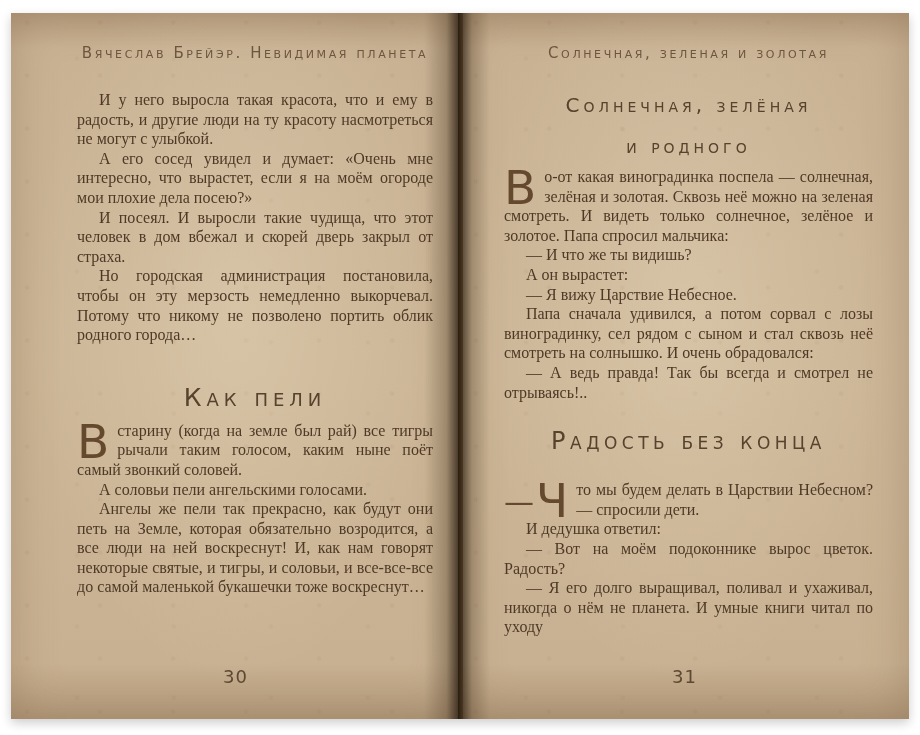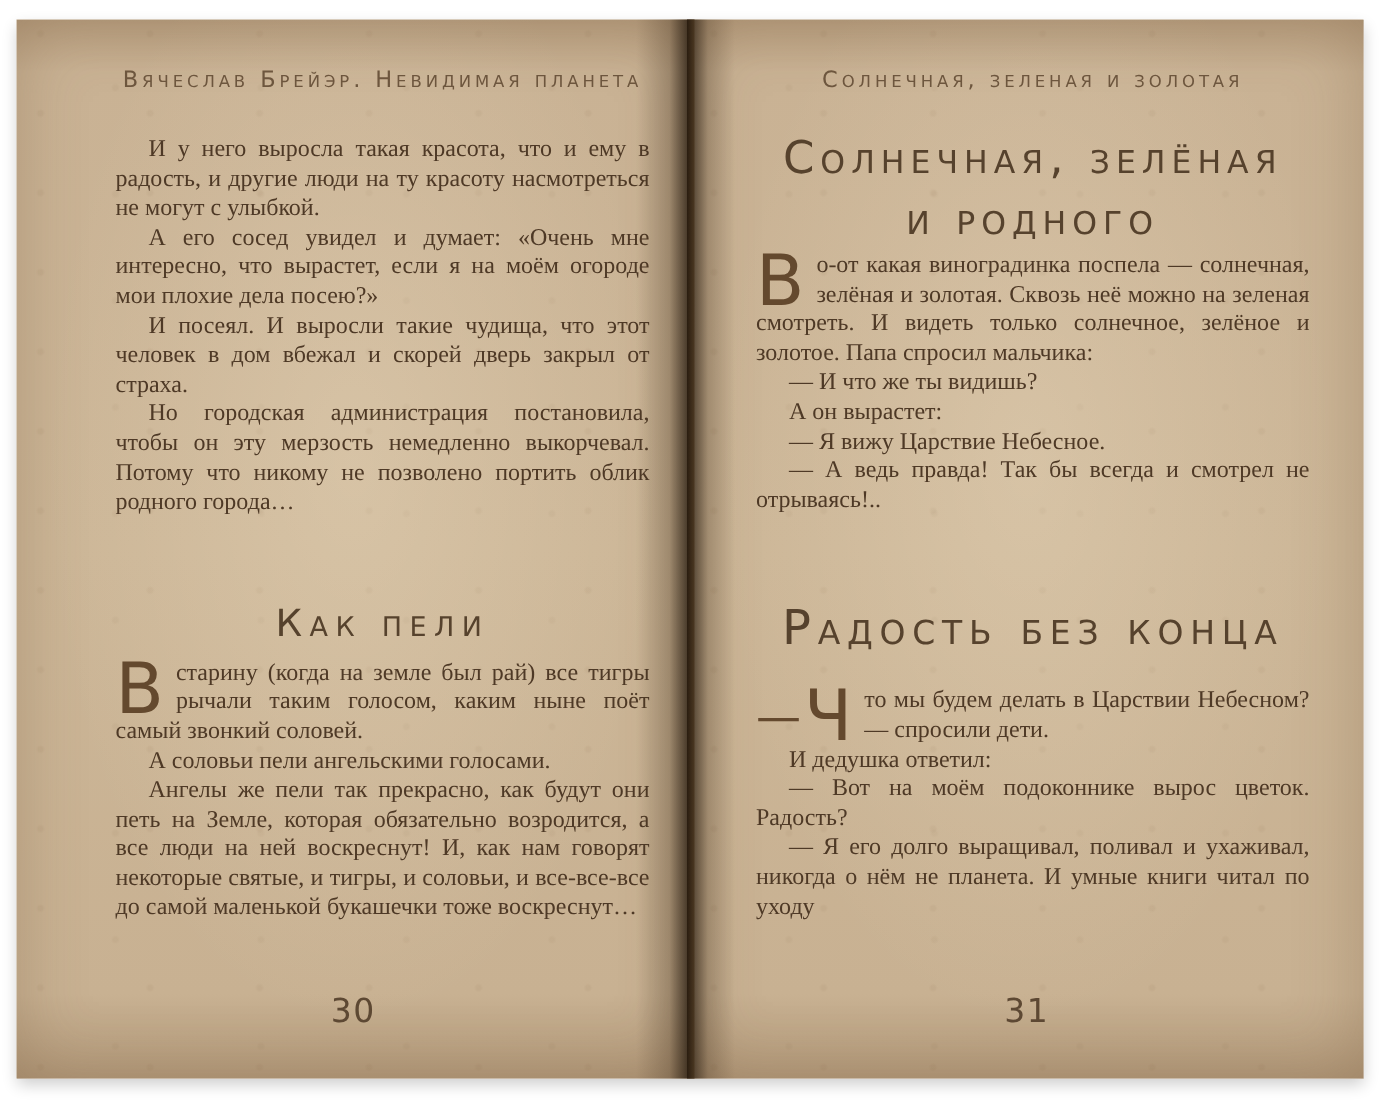--- a/index.html
+++ b/index.html
@@ -33,35 +33,35 @@
         font-family:"DejaVu Sans",sans-serif;font-variant:small-caps;
         font-size:15px;letter-spacing:2.6px;color:#6d563e;font-weight:500;}
 
   p.body{margin:0;font-size:16px;line-height:19.6px;color:#4e3926;
         text-align:justify;text-indent:22px;}
   p.first{margin-top:28px;}
   p.dc{text-indent:0;}
 
   .chapter-title{text-align:center;font-family:"DejaVu Sans",sans-serif;
         font-variant:small-caps;font-weight:400;color:#56422d;}
-  .title-left{margin-top:48px;font-size:25px;letter-spacing:5px;line-height:46px;}
-  .title-right{margin-top:23px;font-size:30px;letter-spacing:4px;line-height:41px;}
-  .title-section{margin-top:56px;margin-bottom:20px;font-size:32px;letter-spacing:4.5px;line-height:38px;}
+  .title-left{margin-top:30px;font-size:25px;letter-spacing:5px;line-height:46px;}
+  .title-right{margin-top:23px;font-size:20px;letter-spacing:4px;line-height:41px;}
+  .title-section{margin-top:20px;margin-bottom:20px;font-size:24px;letter-spacing:4.5px;line-height:38px;}
 
   .mt{margin-top:24px;}
 
   .dropcap{float:left;font-family:"DejaVu Sans",sans-serif;font-weight:400;
         font-size:47px;line-height:37px;padding:2px 8px 0 0;color:#64492e;}
   .dropgroup{float:left;display:flex;align-items:center;padding:2px 8px 0 0;color:#64492e;
         font-family:"DejaVu Sans",sans-serif;}
   .dropgroup .dash{font-size:30px;margin-right:2px;position:relative;top:1px;}
   .dropgroup .big{font-size:47px;line-height:37px;}
 
   .page-num{position:absolute;bottom:32px;left:0;right:0;text-align:center;
-        font-family:"DejaVu Sans",sans-serif;font-size:22px;color:#5d4833;letter-spacing:1px;}
+        font-family:"DejaVu Sans",sans-serif;font-size:18px;color:#5d4833;letter-spacing:1px;}
 </style>
 </head>
 <body>
 
 <div class="book">
 
   <div class="page left">
     <div class="content cl">
       <div class="running-head">Вячеслав Брейэр. Невидимая планета</div>
 
@@ -91,20 +91,21 @@
         <div>Солнечная, зелёная</div>
         <div>и родного</div>
       </div>
 
       <p class="body dc mt">
         <span class="dropcap">В</span><span>о-от какая виноградинка поспела — солнечная, зелёная и золотая. Сквозь неё можно на зеленая смотреть. И видеть только солнечное, зелёное и золотое. Папа спросил мальчика:</span>
       </p>
       <p class="body">— И что же ты видишь?</p>
       <p class="body">А он вырастет:</p>
       <p class="body">— Я вижу Царствие Небесное.</p>
+      <p class="body">Папа сначала удивился, а потом сорвал с лозы виноградинку, сел рядом с сыном и стал сквозь неё смотреть на солнышко. И очень обрадовался:</p>
       <p class="body">— А ведь правда! Так бы всегда и смотрел не отрываясь!..</p>
 
       <div class="chapter-title title-section">Радость без конца</div>
 
       <p class="body dc">
         <span class="dropgroup">
             <span class="dash">—</span>
             <span class="big">Ч</span>
           </span><span>то мы будем делать в Царствии Небесном? — спросили дети.</span>
       </p>

